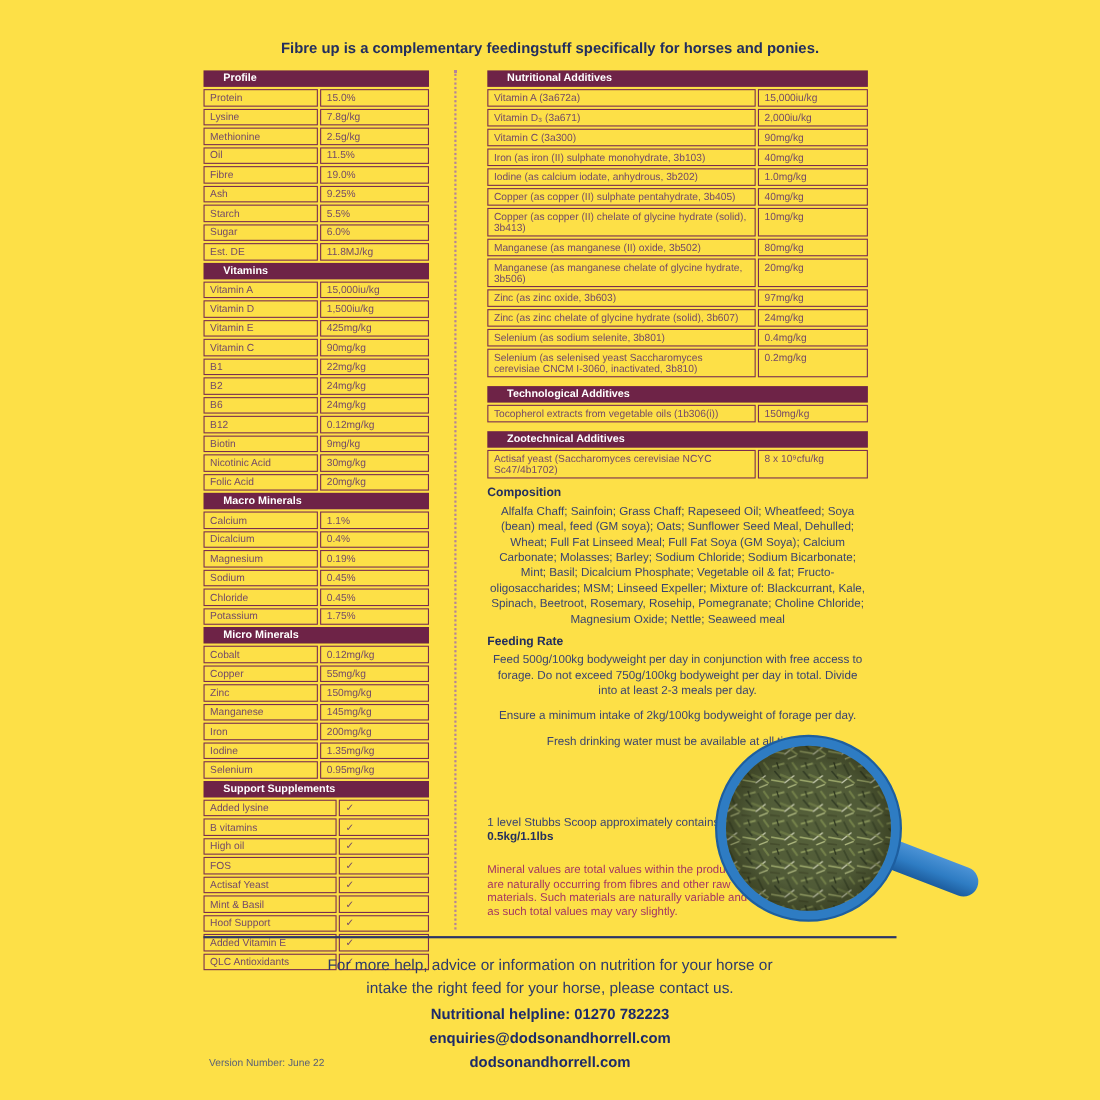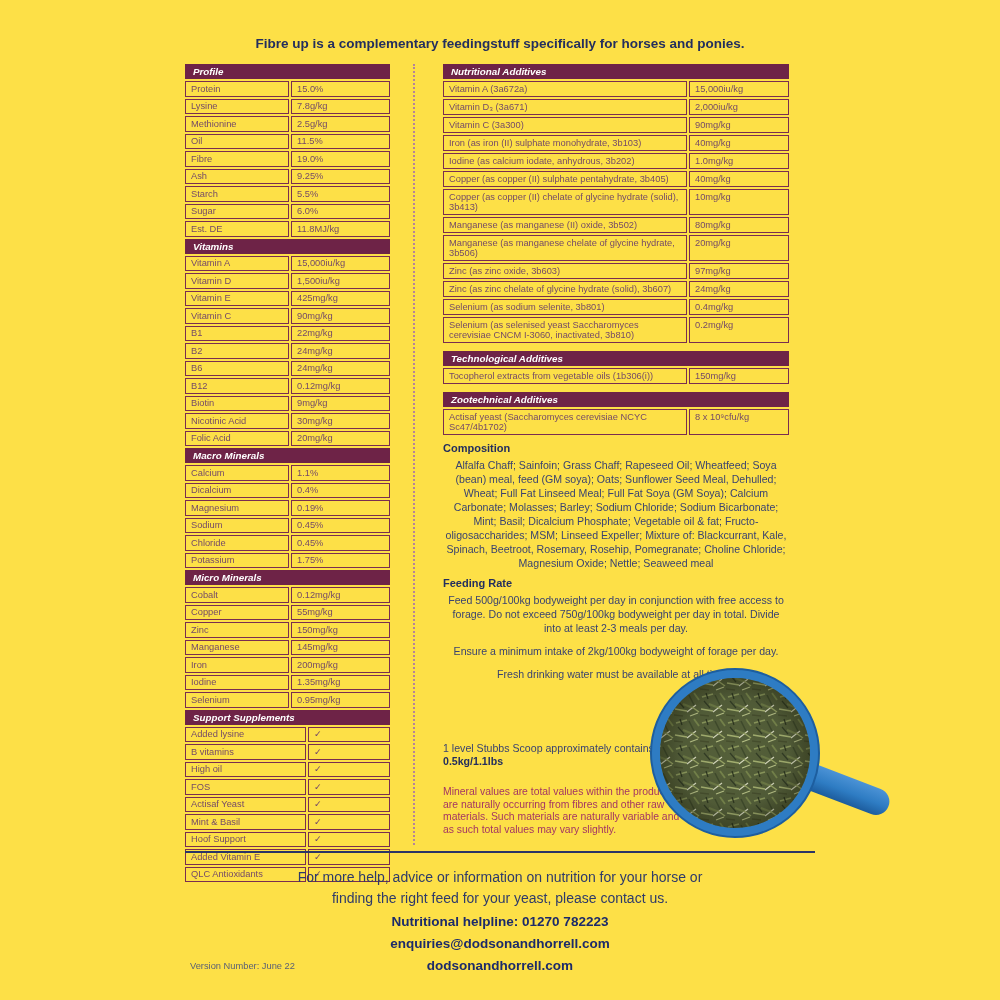--- a/index.html
+++ b/index.html
@@ -7,21 +7,21 @@
         font-family:"Liberation Sans",sans-serif;overflow:hidden;}
   .title{position:absolute;top:36px;left:0;right:0;text-align:center;
          font-size:13.5px;font-weight:bold;color:#232e5e;}
   
   .left-col{position:absolute;left:185px;top:64px;width:205px;}
   .right-col{position:absolute;left:443px;top:64px;width:346px;}
   .v-divider{position:absolute;left:413px;top:64px;height:781px;width:0;
              border-left:2px dotted #b4839c;}
   
   .thead{height:15px;line-height:15px;margin-bottom:2px;background:#6e2347;
-         color:#fff;font-weight:bold;font-size:9.8px;padding:0 8px;font-style:italic;}
+         color:#fff;font-weight:bold;font-size:9.8px;padding:0 18px;}
   .trow{display:flex;gap:2px;margin-bottom:2px;}
   .cell{box-sizing:border-box;border:1px solid #7a2d50;color:#754a67;
         font-size:9.3px;line-height:10.5px;display:flex;align-items:center;
         min-height:14px;padding:1.5px 5px;}
   .left-col .cell.label{width:104px;}
   .left-col .cell.value{width:99px;}
   .left-col .support .cell.label{width:121px;}
   .left-col .support .cell.value{width:82px;}
   .right-col .cell.label{width:244px;}
   .right-col .cell.value{width:100px;align-items:flex-start;padding-top:2px;}
@@ -370,19 +370,19 @@
       <rect x="150" y="96" width="96" height="27" rx="13.5" fill="url(#hgrad)"></rect>
     </g>
     <circle cx="87" cy="87" r="84" fill="#2e7cc3"></circle>
     <circle cx="87" cy="87" r="84" fill="none" stroke="#1d5e9f" stroke-width="2"></circle>
     <circle cx="87" cy="87" r="75" fill="url(#chaff)"></circle>
     <circle cx="87" cy="87" r="75" fill="url(#shade)"></circle>
   </svg>
 
   <div class="h-rule"></div>
   <div class="f-line" style="top:869px">For more help, advice or information on nutrition for your horse or</div>
-  <div class="f-line" style="top:890px">finding the right feed for your yeast, please contact us.</div>
+  <div class="f-line" style="top:890px">intake the right feed for your horse, please contact us.</div>
   <div class="f-bold" style="top:914px">Nutritional helpline: 01270 782223</div>
   <div class="f-bold" style="top:936px">enquiries@dodsonandhorrell.com</div>
   <div class="f-bold" style="top:958px">dodsonandhorrell.com</div>
   <div class="version">Version Number: June 22</div>
 
 </div>
 
 </body></html>

